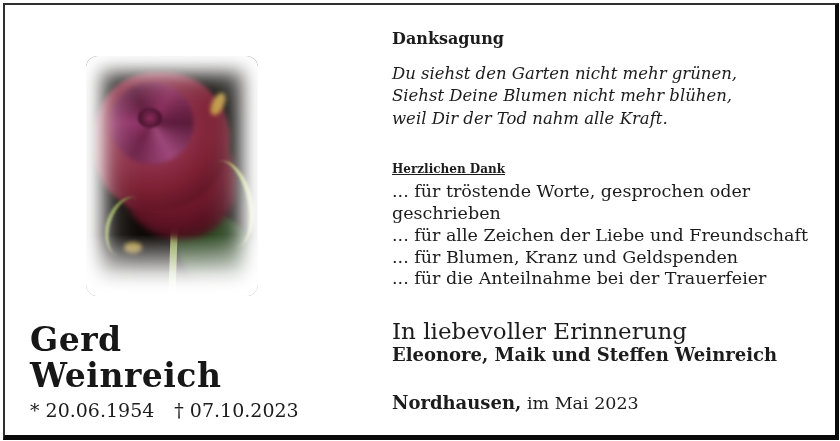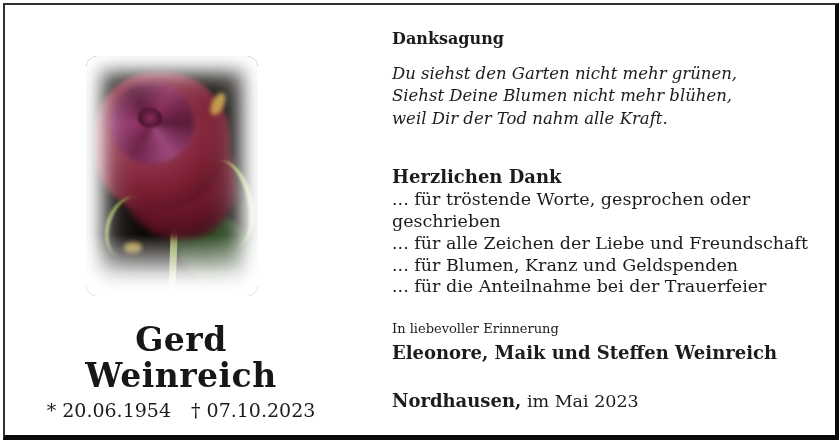--- a/index.html
+++ b/index.html
@@ -112,22 +112,22 @@
     background: linear-gradient(to bottom,
       rgba(255,255,255,0) 74%,
       rgba(255,255,255,0.75) 90%,
       #ffffff 100%);
     pointer-events: none;
   }
 
   
   .name-block {
     position: absolute;
-    left: 36px; top: 322px; width: 290px;
-    text-align: center;
+    left: 30px; top: 322px; width: 290px;
+    text-align: left;
   }
   .deceased-name {
     font-size: 33px;
     font-weight: bold;
     line-height: 36px;
     letter-spacing: 0.5px;
     color: #171717;
   }
   .dates {
     margin-top: 5px;
@@ -148,35 +148,36 @@
     line-height: 22px;
     margin: 0;
   }
   .poem {
     margin-top: 13px;
     font-style: italic;
     font-size: 16.5px;
     line-height: 22.4px;
   }
   .thanks-heading {
-    margin-top: 36px;
-    font-size: 18px;
-    font-weight: bold;
-    line-height: 22px;
+    margin-top: 28px;
+    font-size: 12px;
+    font-weight: bold;
+    line-height: 22px;
+    text-decoration: underline;
   }
   .thanks-list {
     margin: 1px 0 0 0;
     padding: 0;
     list-style: none;
     font-size: 17.5px;
     line-height: 21.8px;
   }
   .remembrance {
-    margin-top: 20px;
-    font-size: 13px;
+    margin-top: 30px;
+    font-size: 23px;
     line-height: 22px;
   }
   .family {
     margin-top: 2px;
     font-size: 18px;
     font-weight: bold;
     line-height: 22px;
   }
   .place-line {
     margin-top: 26px;

